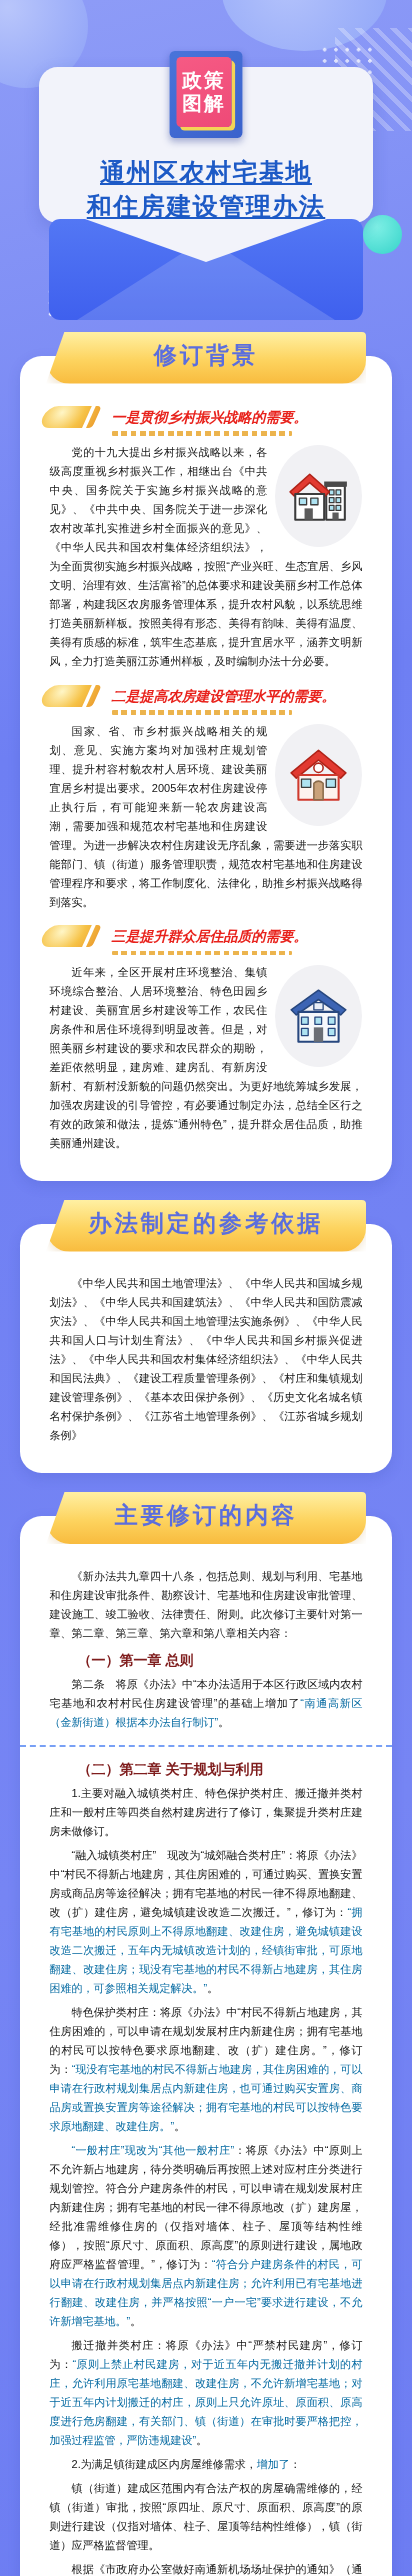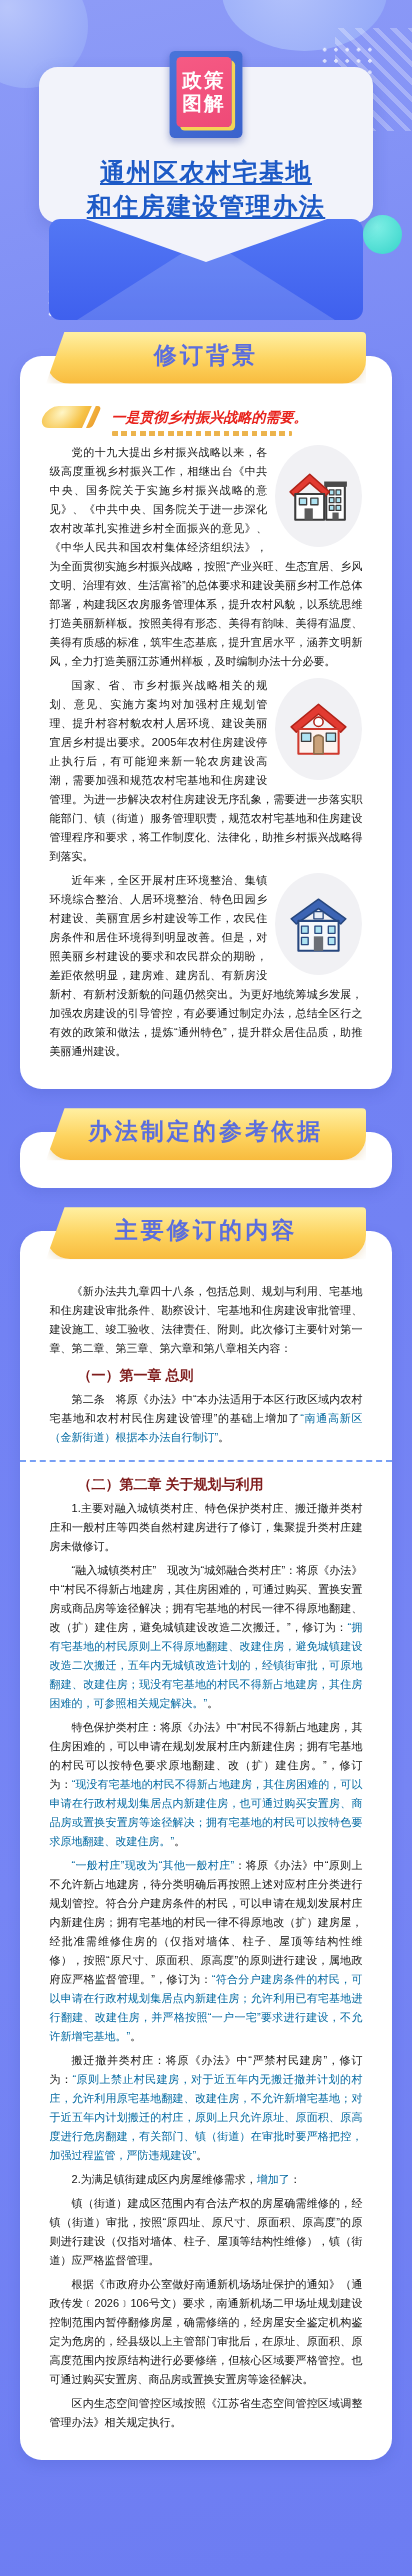--- a/index.html
+++ b/index.html
@@ -120,32 +120,34 @@
                   </g>
                   <rect x="88" y="92" width="12" height="14" fill="#5c5c5c"></rect>
                   <path d="M6 52 L44 18 L82 52 L74 60 L44 34 L14 60 Z" fill="#e23a31" stroke="#b02318" stroke-width="3"></path>
                   <rect x="16" y="56" width="56" height="50" fill="#ffffff" stroke="#3c3c3c" stroke-width="4"></rect>
                   <rect x="24" y="64" width="14" height="13" fill="#aee3f2" stroke="#3c3c3c" stroke-width="2.5"></rect>
                   <rect x="46" y="64" width="14" height="13" fill="#aee3f2" stroke="#3c3c3c" stroke-width="2.5"></rect>
                   <rect x="34" y="84" width="16" height="22" fill="#5c5c5c"></rect>
                 </g>
               </svg>
             </span><span>党的十九大提出乡村振兴战略以来，各级高度重视乡村振兴工作，相继出台《中共中央、国务院关于实施乡村振兴战略的意见》、《中共中央、国务院关于进一步深化农村改革扎实推进乡村全面振兴的意见》、《中华人民共和国农村集体经济组织法》，为全面贯彻实施乡村振兴战略，按照“产业兴旺、生态宜居、乡风文明、治理有效、生活富裕”的总体要求和建设美丽乡村工作总体部署，构建我区农房服务管理体系，提升农村风貌，以系统思维打造美丽新样板。按照美得有形态、美得有韵味、美得有温度、美得有质感的标准，筑牢生态基底，提升宜居水平，涵养文明新风，全力打造美丽江苏通州样板，及时编制办法十分必要。</span></p>
+          <div class="bullet"><span class="pill"></span><span class="btext">二是提高农房建设管理水平的需要。</span><div class="dotline"></div></div>
           <p class="p"><span class="figwrap">
               <svg width="65" height="63" viewBox="0 0 126 122">
                 <g stroke-linejoin="round">
                   <path d="M10 56 L63 12 L116 56 L106 66 L63 31 L20 66 Z" fill="#e23a31" stroke="#b02318" stroke-width="3"></path>
                   <rect x="24" y="60" width="78" height="48" fill="#fdf3ef" stroke="#cf3a2e" stroke-width="4"></rect>
                   <circle cx="63" cy="46" r="9" fill="#ffffff" stroke="#b02318" stroke-width="3"></circle>
                   <rect x="30" y="68" width="18" height="16" fill="#aee3f2" stroke="#3c3c3c" stroke-width="2.5"></rect>
                   <rect x="78" y="68" width="18" height="16" fill="#aee3f2" stroke="#3c3c3c" stroke-width="2.5"></rect>
                   <path d="M54 108 L54 76 Q63 68 72 76 L72 108 Z" fill="#caa27a" stroke="#8a6b4a" stroke-width="3"></path>
                 </g>
               </svg>
             </span><span>国家、省、市乡村振兴战略相关的规划、意见、实施方案均对加强村庄规划管理、提升村容村貌农村人居环境、建设美丽宜居乡村提出要求。2005年农村住房建设停止执行后，有可能迎来新一轮农房建设高潮，需要加强和规范农村宅基地和住房建设管理。为进一步解决农村住房建设无序乱象，需要进一步落实职能部门、镇（街道）服务管理职责，规范农村宅基地和住房建设管理程序和要求，将工作制度化、法律化，助推乡村振兴战略得到落实。</span></p>
+          <div class="bullet"><span class="pill"></span><span class="btext">三是提升群众居住品质的需要。</span><div class="dotline"></div></div>
           <p class="p"><span class="figwrap">
               <svg width="63" height="65" viewBox="0 0 122 126">
                 <g stroke-linejoin="round">
                   <path d="M8 52 L61 14 L114 52 L104 62 L61 32 L18 62 Z" fill="#3c64b4" stroke="#27477e" stroke-width="3"></path>
                   <rect x="22" y="56" width="78" height="58" fill="#f6f8fb" stroke="#27477e" stroke-width="4"></rect>
                   <rect x="52" y="38" width="18" height="14" fill="#e9eef6" stroke="#27477e" stroke-width="2.5"></rect>
                   <g fill="#aee3f2" stroke="#27477e" stroke-width="2.5">
                     <rect x="28" y="66" width="13" height="14"></rect>
                     <rect x="54" y="66" width="13" height="14"></rect>
                     <rect x="80" y="66" width="13" height="14"></rect>
@@ -153,20 +155,23 @@
                     <rect x="80" y="88" width="13" height="14"></rect>
                   </g>
                   <rect x="52" y="86" width="18" height="28" fill="#6b6f76"></rect>
                 </g>
               </svg>
             </span><span>近年来，全区开展村庄环境整治、集镇环境综合整治、人居环境整治、特色田园乡村建设、美丽宜居乡村建设等工作，农民住房条件和居住环境得到明显改善。但是，对照美丽乡村建设的要求和农民群众的期盼，差距依然明显，建房难、建房乱、有新房没新村、有新村没新貌的问题仍然突出。为更好地统筹城乡发展，加强农房建设的引导管控，有必要通过制定办法，总结全区行之有效的政策和做法，提炼“通州特色”，提升群众居住品质，助推美丽通州建设。</span></p>
         </div>
       </section>
       <section class="card">
         <div class="banner">办法制定的参考依据</div>
+        <div class="blocks">
+          <p class="p"><span>《中华人民共和国土地管理法》、《中华人民共和国城乡规划法》、《中华人民共和国建筑法》、《中华人民共和国防震减灾法》、《中华人民共和国土地管理法实施条例》、《中华人民共和国人口与计划生育法》、《中华人民共和国乡村振兴促进法》、《中华人民共和国农村集体经济组织法》、《中华人民共和国民法典》、《建设工程质量管理条例》、《村庄和集镇规划建设管理条例》、《基本农田保护条例》、《历史文化名城名镇名村保护条例》、《江苏省土地管理条例》、《江苏省城乡规划条例》</span></p>
+        </div>
       </section>
       <section class="card">
         <div class="banner">主要修订的内容</div>
         <div class="blocks">
           <p class="p"><span>《新办法共九章四十八条，包括总则、规划与利用、宅基地和住房建设审批条件、勘察设计、宅基地和住房建设审批管理、建设施工、竣工验收、法律责任、附则。此次修订主要针对第一章、第二章、第三章、第六章和第八章相关内容：</span></p>
           <div class="sub">（一）第一章 总则</div>
           <p class="p"><span>第二条　将原《办法》中“本办法适用于本区行政区域内农村宅基地和农村村民住房建设管理”的基础上增加了</span><span class="red">“南通高新区（金新街道）根据本办法自行制订”</span><span>。</span></p>
           <div class="divider"></div>
           <div class="sub">（二）第二章 关于规划与利用</div>
           <p class="p"><span>1.主要对融入城镇类村庄、特色保护类村庄、搬迁撤并类村庄和一般村庄等四类自然村建房进行了修订，集聚提升类村庄建房未做修订。</span></p>

